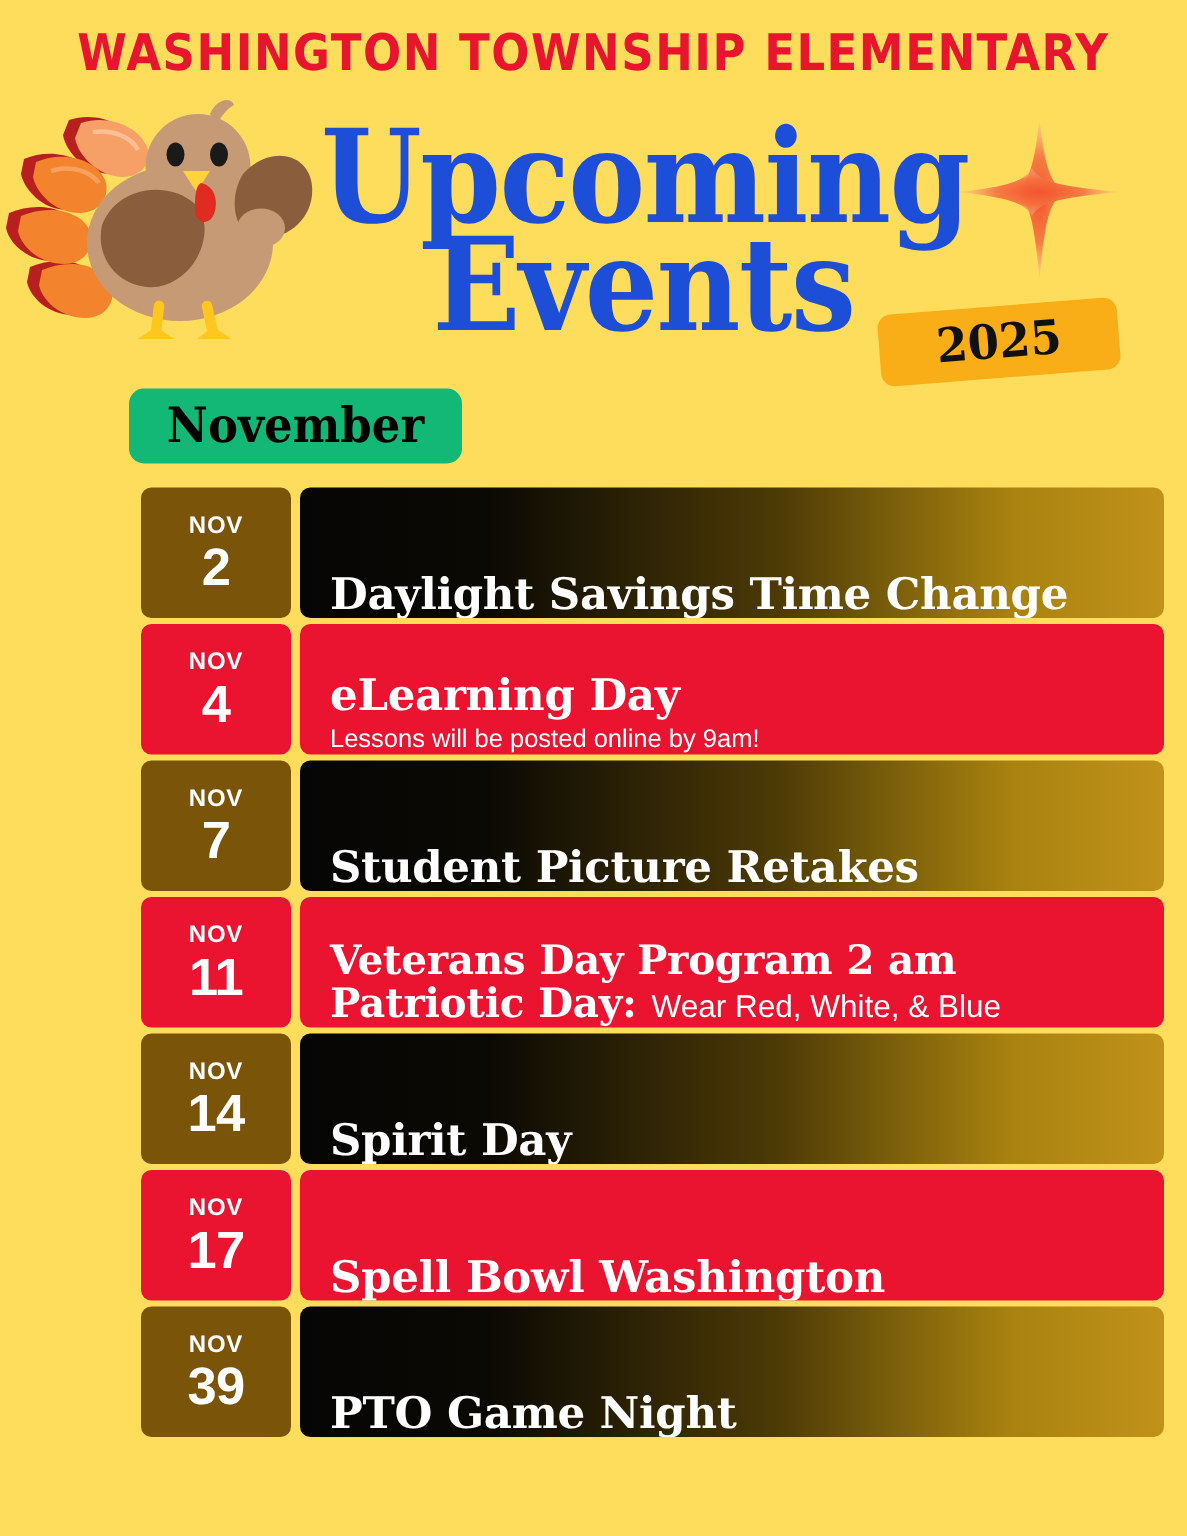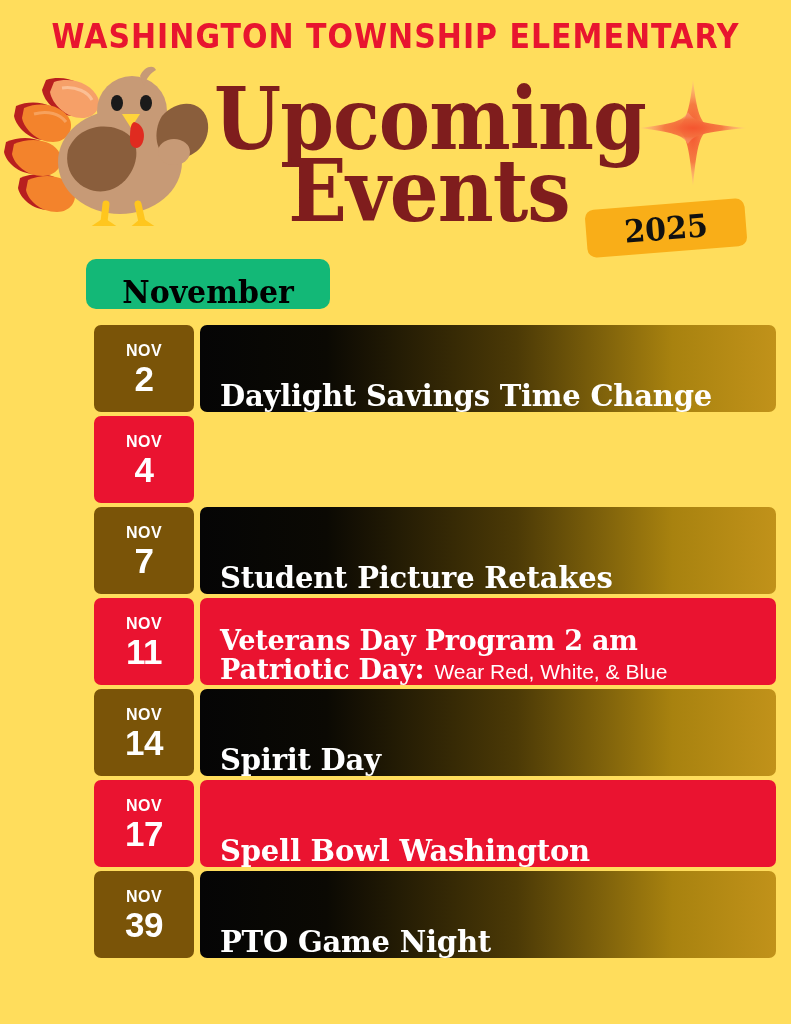--- a/index.html
+++ b/index.html
@@ -60,21 +60,21 @@
     width: 110px;
     height: 110px;
   }
 
   
   .main-title {
     position: absolute;
     left: 214px;
     top: 88px;
     width: 430px;
-    color: #7f1d1d;
+    color: #1d4ed8;
     font-family: "DejaVu Serif", serif;
     font-weight: bold;
     font-size: 77px;
     line-height: 0.93;
     letter-spacing: -1px;
     text-align: center;
   }
   .main-title .line1 { display: block; transform: scaleY(1.12); transform-origin: center bottom; }
   .main-title .line2 { display: block; transform: scaleY(1.12); transform-origin: center bottom; }
 
@@ -99,26 +99,26 @@
     color: #111111;
     letter-spacing: 0px;
     transform: scaleY(1.05);
   }
 
   
   .month-badge {
     position: absolute;
     left: 86px;
     top: 259px;
-    width: 244px;
+    width: 222px;
     height: 50px;
     background: #13b877;
     border-radius: 10px;
     display: flex;
-    align-items: flex-end;
+    align-items: center;
     justify-content: center;
   }
   .month-badge .month-text {
     font-family: "DejaVu Serif", serif;
     font-weight: bold;
     font-size: 30px;
     color: #000000;
     transform: scaleY(1.08);
     letter-spacing: 0px;
   }
@@ -309,20 +309,24 @@
         </div>
         <div class="content-box">
           <div class="ev-title">Daylight Savings Time Change</div>
         </div>
       </div>
       <div class="event-row row-red">
         <div class="date-box">
           <div class="dmon">NOV</div>
           <div class="dnum">4</div>
         </div>
+        <div class="content-box">
+          <div class="ev-title">eLearning Day</div>
+          <div class="ev-sub">Lessons will be posted online by 9am!</div>
+        </div>
       </div>
       <div class="event-row row-dark">
         <div class="date-box">
           <div class="dmon">NOV</div>
           <div class="dnum">7</div>
         </div>
         <div class="content-box">
           <div class="ev-title">Student Picture Retakes</div>
         </div>
       </div>

